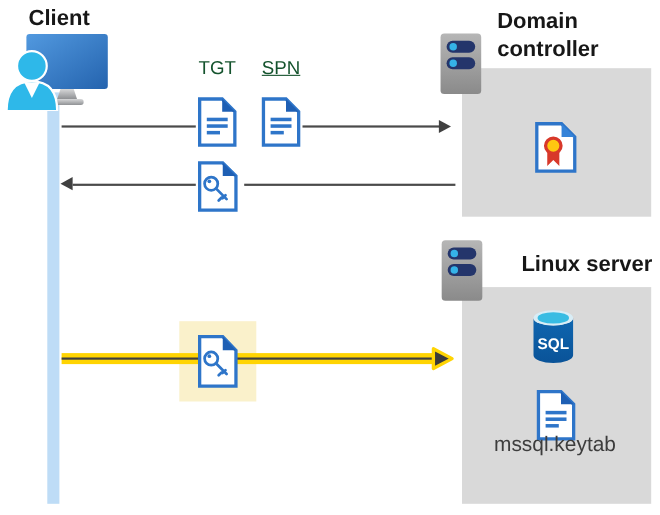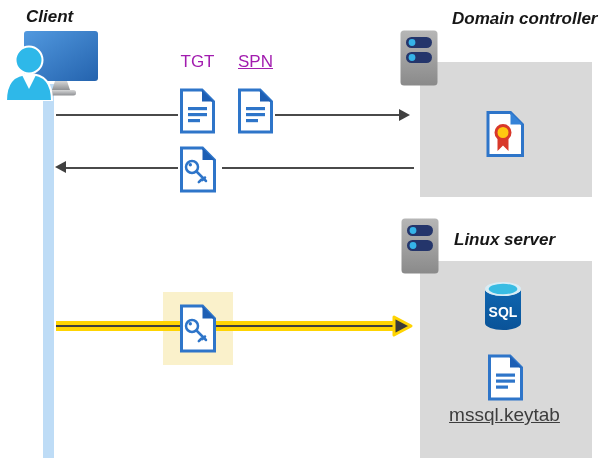--- a/index.html
+++ b/index.html
@@ -1,22 +1,22 @@
 <!DOCTYPE html>
 <html><head>
 <meta charset="utf-8">
 <style>
   html,body{margin:0;padding:0;background:#fff;}
   #stage{
     position:relative;width:600px;height:468px;background:#ffffff;
     font-family:"Liberation Sans",sans-serif;overflow:hidden;
   }
   .abs{position:absolute;}
-  .title{font-size:17px;font-weight:bold;color:#171717;line-height:26px;font-style:italic;}
-  .small-label{font-size:17px;color:#a21caf;text-align:center;}
+  .title{font-size:20px;font-weight:bold;color:#171717;line-height:26px;}
+  .small-label{font-size:17px;color:#14532d;text-align:center;}
   .panel{background:#D9D9D9;}
   .hline{height:2px;background:#4a4a4a;}
   .head-right{width:0;height:0;border-top:6px solid transparent;border-bottom:6px solid transparent;border-left:11px solid #404040;}
   .head-left{width:0;height:0;border-top:6px solid transparent;border-bottom:6px solid transparent;border-right:11px solid #404040;}
   .yellow-band{background:#FFD402;}
   .yellow-band .stripe{position:absolute;left:0;top:4px;width:100%;height:2px;background:#3F3F3F;}
   .caption{font-size:19px;color:#3d3d3d;text-align:center;}
   svg{display:block;}
 </style>
 </head>
@@ -126,32 +126,32 @@
     <path d="M18.5,26.5 L28,36 M23.5,34.5 L20.8,37.2 M27,32.5 L24.3,35.2" stroke="#2E75C9" stroke-width="2.5" stroke-linecap="round" fill="none"></path>
   </svg>
 
   <svg class="abs" style="left:401px;top:218px;" width="38" height="56" viewBox="0 0 38 56">
     <rect x="0.5" y="0.5" width="37" height="55" rx="3.5" fill="url(#gSrv)"></rect>
     <rect x="6" y="7" width="26" height="11" rx="5.5" fill="#24356B"></rect>
     <circle cx="12" cy="12.5" r="3.4" fill="#35B3E8"></circle>
     <rect x="6" y="22" width="26" height="11" rx="5.5" fill="#24356B"></rect>
     <circle cx="12" cy="27.5" r="3.4" fill="#35B3E8"></circle>
   </svg>
-  <div class="abs title" style="left:454px;top:227px;white-space:nowrap;">Linux server</div>
+  <div class="abs title" style="left:474px;top:227px;white-space:nowrap;">Linux server</div>
 
   <svg class="abs" style="left:484px;top:281px;" width="38" height="50" viewBox="0 0 38 50">
     <path d="M1,8 L1,42 A18,7 0 0 0 37,42 L37,8 A18,7 0 0 1 1,8 Z" fill="url(#gCyl)"></path>
     <ellipse cx="19" cy="8" rx="18" ry="7" fill="#D8EDF6"></ellipse>
     <ellipse cx="19" cy="8" rx="14.3" ry="5.2" fill="#38BCE3"></ellipse>
     <text x="19" y="36" text-anchor="middle" font-family="Liberation Sans, sans-serif" font-size="14" font-weight="bold" fill="#ffffff">SQL</text>
   </svg>
 
   <svg class="abs" style="left:486px;top:354px;" width="39" height="47" viewBox="0 0 39 47">
     <path d="M3.5,2 H24 L35.5,13.5 V45 H3.5 Z" fill="#ffffff" stroke="#2E75C9" stroke-width="3"></path>
     <polygon points="24,2 35.5,13.5 24,13.5" fill="#1E5FB4"></polygon>
     <rect x="10" y="19.5" width="19" height="3.2" fill="#2E75C9"></rect>
     <rect x="10" y="25.5" width="19" height="3.2" fill="#2E75C9"></rect>
     <rect x="10" y="31.5" width="12" height="3.2" fill="#2E75C9"></rect>
   </svg>
 
-  <div class="abs caption" style="left:420px;top:404px;width:169px;text-decoration:underline;">mssql.keytab</div>
+  <div class="abs caption" style="left:420px;top:394px;width:169px;">mssql.keytab</div>
 
 </div>
 
 </body></html>

